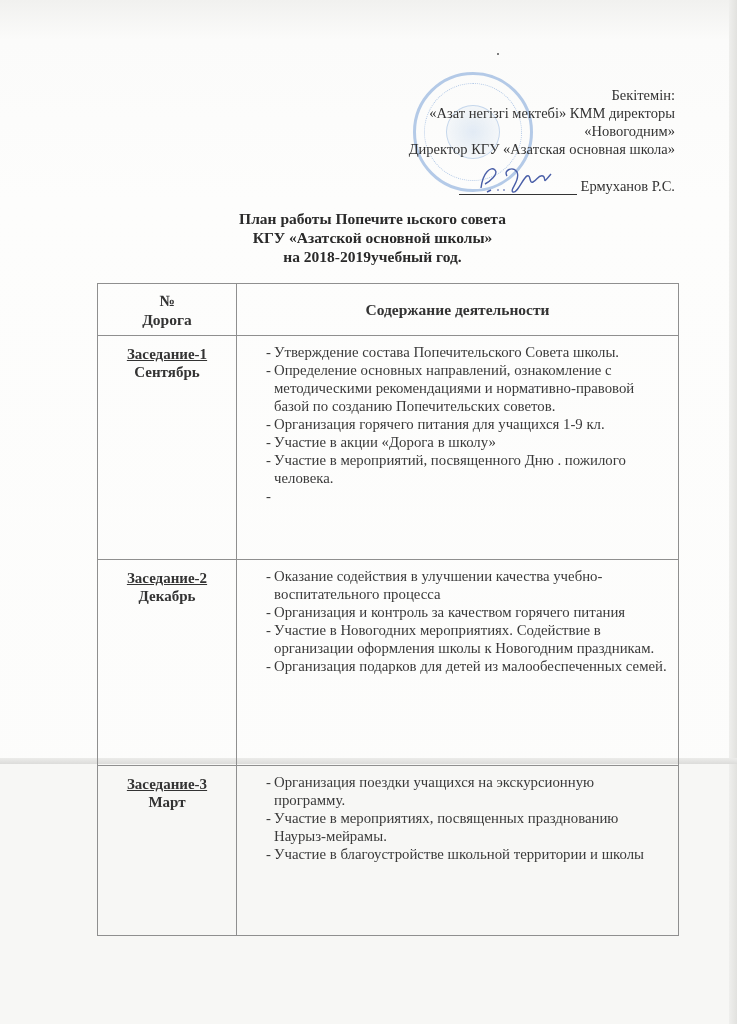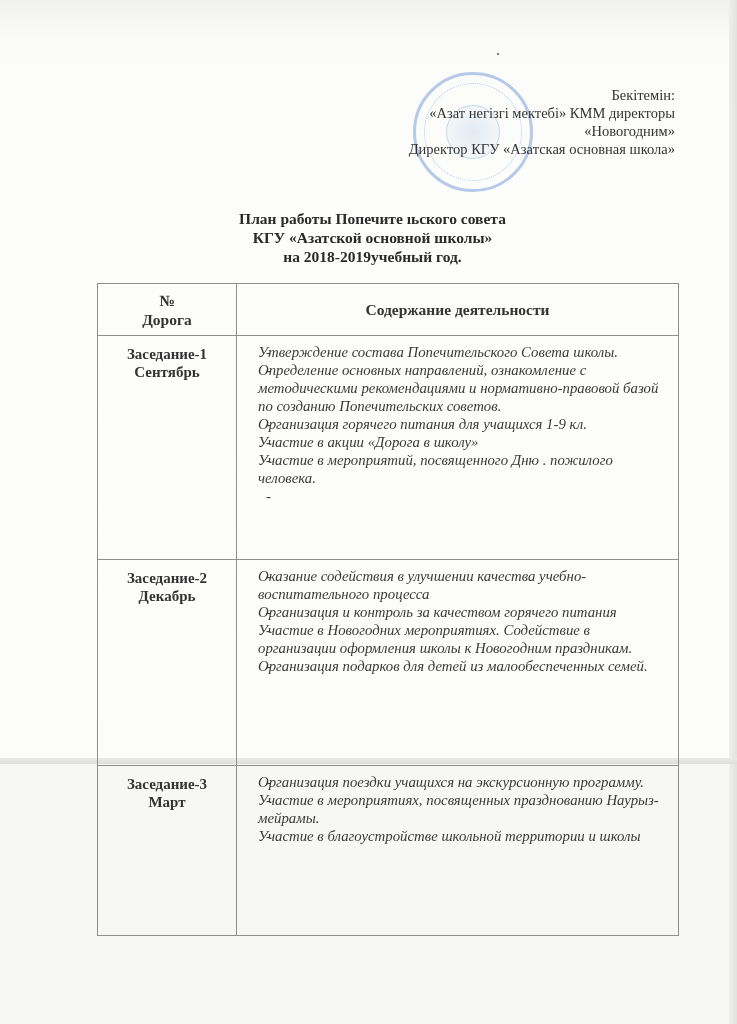--- a/index.html
+++ b/index.html
@@ -60,24 +60,24 @@
     border-collapse: collapse; font-size: 15px; color: #333;
   }
   table.plan td, table.plan th {
     border: 1.3px solid #8f8f8f; vertical-align: top;
   }
   table.plan th {
     font-weight: bold; height: 49px; vertical-align: middle; font-size: 15.5px; line-height: 19px;
   }
   .col1 { width: 136px; text-align: center; }
   .meet-label { font-weight: bold; font-size: 15px; line-height: 18px; padding-top: 8px; }
-  .meet-label .u { }
+  .meet-label .u { text-decoration: underline; }
   ul.items { list-style: none; margin: 0; padding: 6px 10px 6px 0; }
   ul.items li {
-    position: relative; padding-left: 20px; line-height: 18px; font-size: 14.8px; color: #3a3a3a; font-style: italic;
+    position: relative; padding-left: 36px; line-height: 18px; font-size: 14.8px; color: #3a3a3a;
   }
   ul.items li::before {
     content: "-"; position: absolute; left: 28px; top: 0;
   }
   .row1 { height: 224px; }
   .row2 { height: 206px; }
   .row3 { height: 170px; }
   .dot { position: absolute; width: 2px; height: 2px; background: #555; border-radius: 50%; }
 </style>
 </head>
@@ -88,20 +88,30 @@
   <div class="scan-edge-bottom"></div>
   <span class="dot" style="left:497px; top:53px;"></span>
 
   <div class="stamp"></div>
 
   <div class="approval">
     <div>Бекітемін:</div>
     <div>«Азат негізгі мектебі» КММ директоры</div>
     <div>«Новогодним»</div>
     <div>Директор КГУ «Азатская основная школа»</div>
+    <div class="sign-line">
+      <div class="sign-underline">
+        <svg class="signature" viewBox="0 0 80 34">
+          <path d="M4 26 C6 10, 14 4, 18 8 C22 12, 12 20, 8 22 M10 30 L14 28" stroke="#4a5fa8" stroke-width="1.4" fill="none"></path>
+          <path d="M30 14 C26 8, 36 4, 40 10 C44 18, 32 28, 36 30 C40 32, 46 16, 50 14 C54 12, 52 22, 56 20 C60 18, 62 12, 66 14 C70 16, 64 24, 74 12" stroke="#4a5fa8" stroke-width="1.4" fill="none"></path>
+          <path d="M20 28 L22 28 M26 28 L28 28" stroke="#4a5fa8" stroke-width="1.2"></path>
+        </svg>
+      </div>
+      <span>Ермуханов Р.С.</span>
+    </div>
   </div>
 
   <div class="title">
     <div>План работы Попечите ıьского совета</div>
     <div>КГУ «Азатской основной школы»</div>
     <div>на 2018-2019учебный год.</div>
   </div>
 
   <table class="plan">
     <tbody>

